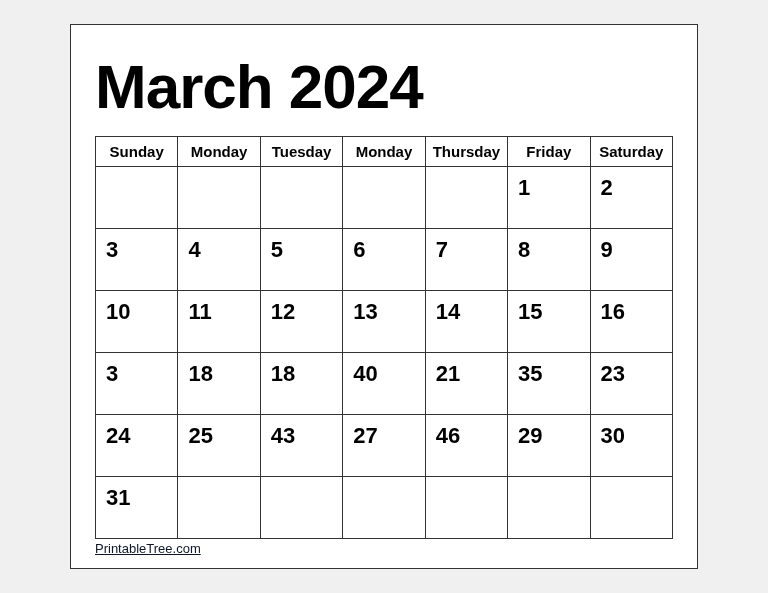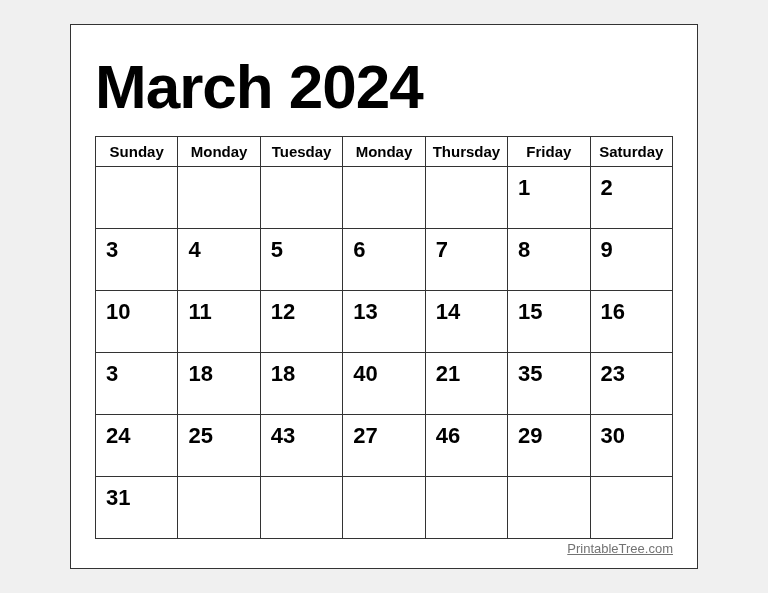--- a/index.html
+++ b/index.html
@@ -61,24 +61,24 @@
       font-family: 'Arial Black', Arial, sans-serif;
       color: #000;
       width: calc(100% / 7);
     }
 
     .calendar-table td.empty {
       background: #fff;
     }
 
     .footer {
-      text-align: right;
+      text-align: left;
       margin-top: 2px;
       font-size: 13px;
-      color: #737373;
+      color: #0f172a;
       text-decoration: underline;
       font-family: Arial, sans-serif;
     }
   </style>
 </head>
 <body>
 
 <div class="calendar-container">
   <div class="calendar-title">March 2024</div>
   <table class="calendar-table">

